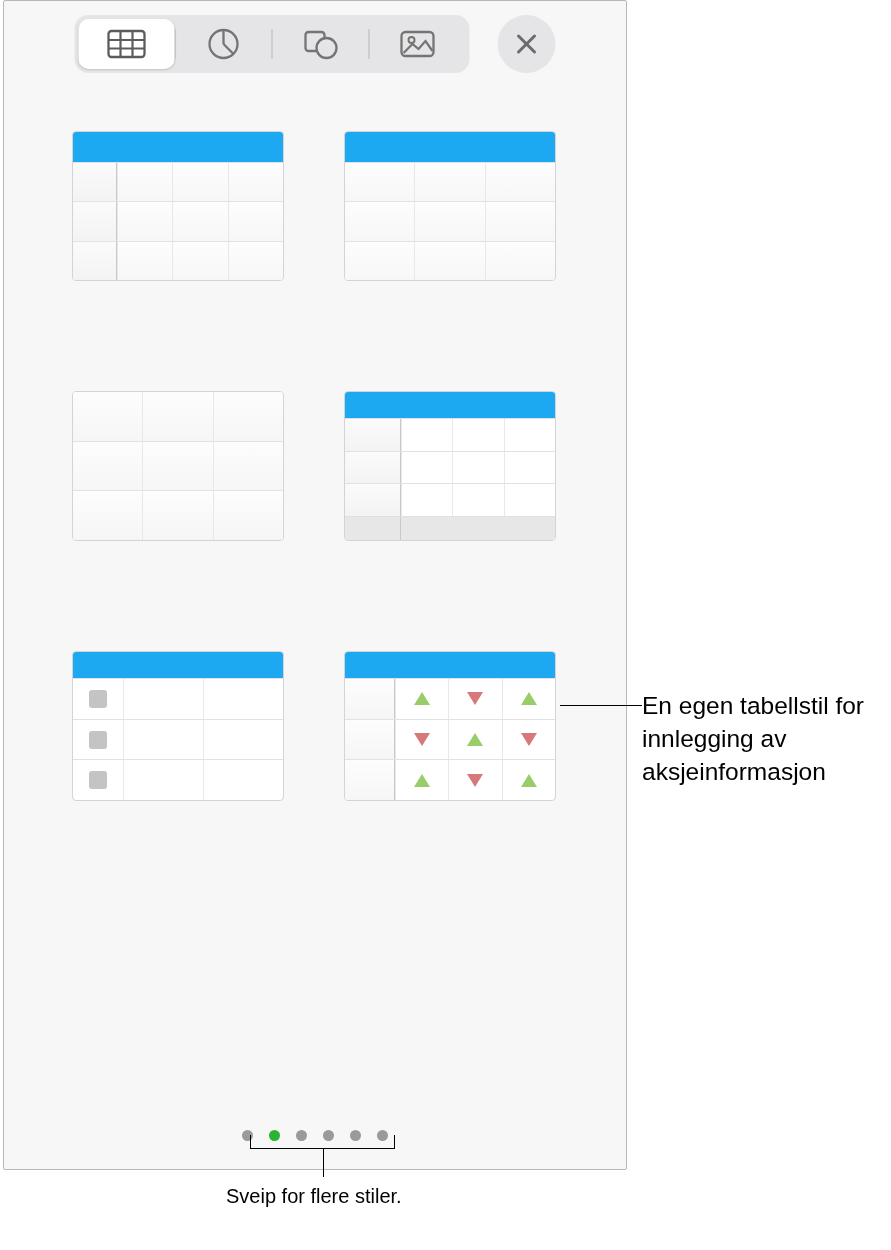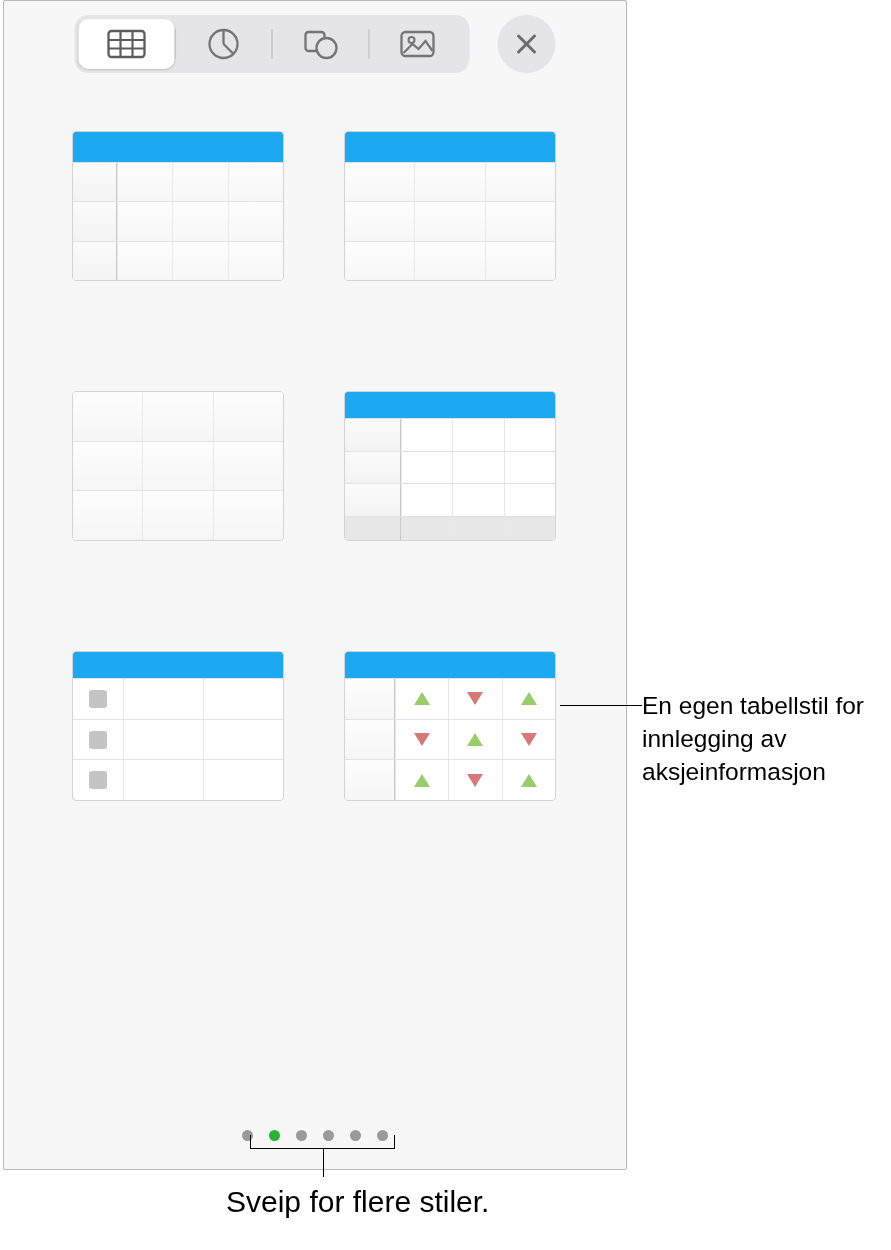--- a/index.html
+++ b/index.html
@@ -221,21 +221,21 @@
       left:50%;
       top:14px;
       width:0;
       height:28px;
       border-left:1px solid #000;
     }
     .callout-bottom .txt {
       position:absolute;
       top:50px;
       left:-24px;
-      font-size:30px;
+      font-size:20px;
       color:#000;
       white-space:nowrap;
     }
     svg { display:block; }
   </style>
 </head>
 <body>
 
 <div class="panel">
 

